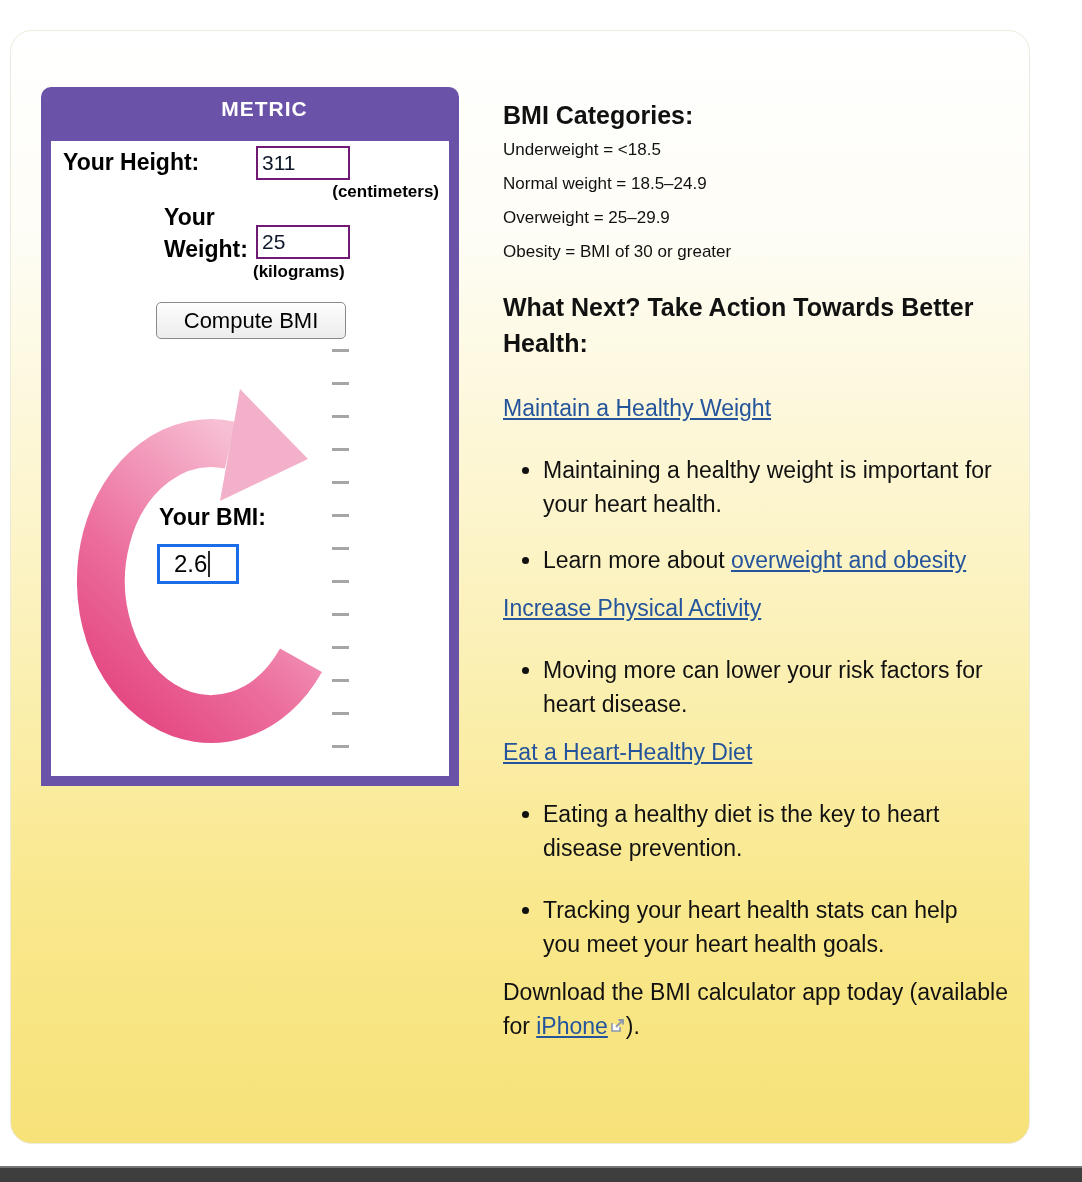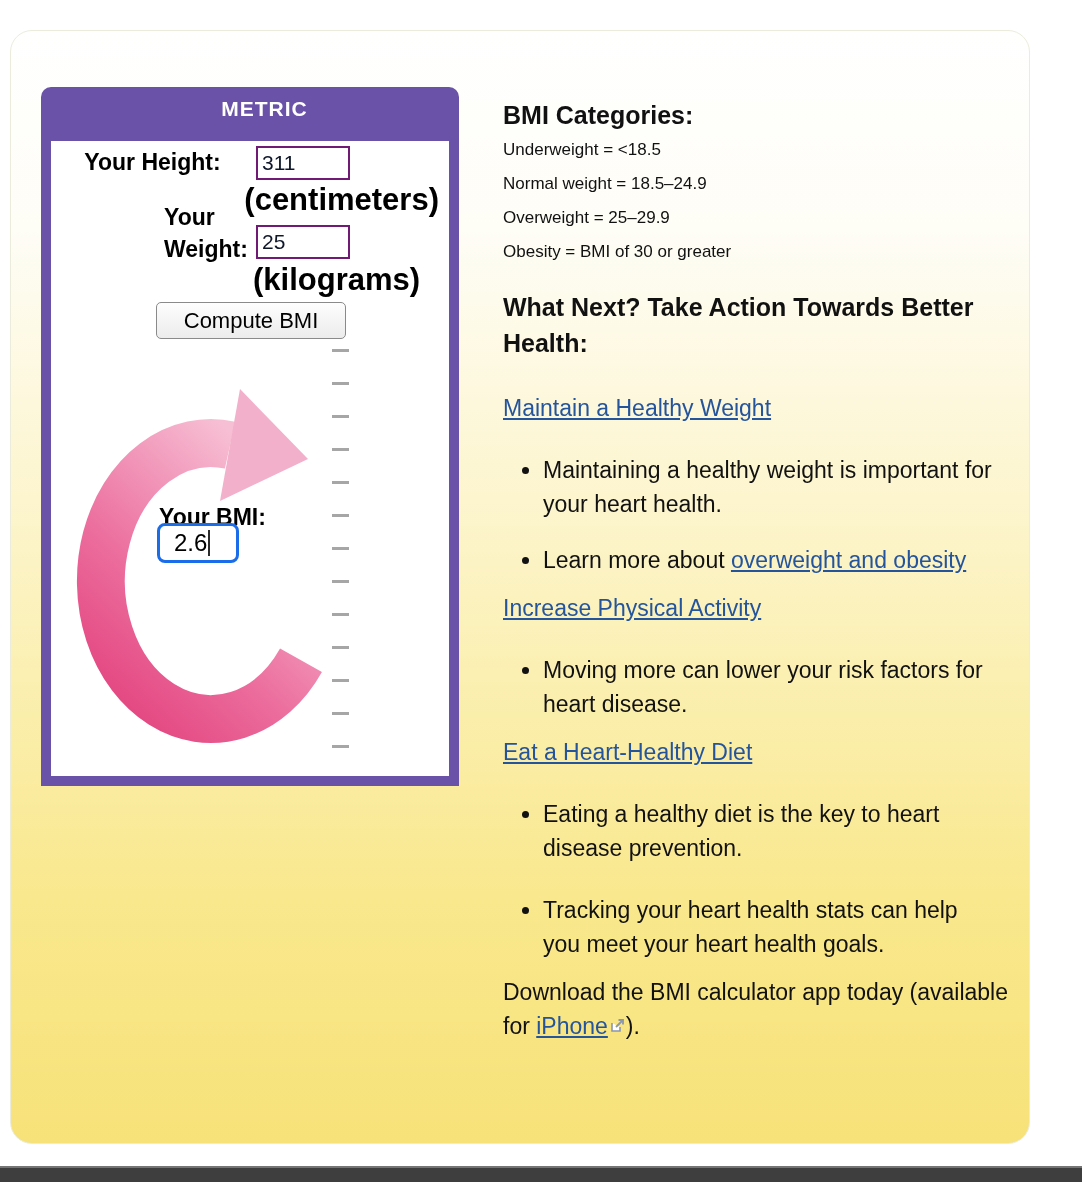--- a/index.html
+++ b/index.html
@@ -29,47 +29,47 @@
   .tab-standard{
     width:209px;background:#cbb8e7;color:#2b2b2b;
     border:1px solid #b3a0d6;border-bottom:none;
   }
   .tab-metric{flex:1;background:#6a52a8;color:#ffffff;padding-left:29px;}
   .calc-box{
     position:relative;height:635px;background:#ffffff;
     border:10px solid #6a52a8;
   }
   .lbl{position:absolute;font-weight:bold;font-size:23px;color:#000;}
-  .height-lbl{left:0;top:8px;width:203px;text-align:center;}
+  .height-lbl{left:0;top:8px;width:203px;text-align:left;padding-left:12px;}
   .weight-lbl{left:113px;top:60px;width:92px;text-align:left;line-height:32px;}
   .inp{
     position:absolute;width:82px;height:28px;border:2px solid #701a75;
     font-size:21px;font-family:"Liberation Sans",sans-serif;padding:1px 4px;background:#fff;color:#0f172a;
   }
   .height-inp{left:205px;top:5px;}
   .weight-inp{left:205px;top:84px;}
-  .unit{position:absolute;font-weight:bold;font-size:31px;color:#000;}
+  .unit{position:absolute;font-weight:bold;font-size:17px;color:#000;}
   .unit-cm{left:0;top:41px;width:388px;text-align:right;}
   .unit-kg{left:202px;top:121px;}
   .compute-btn{
     position:absolute;left:105px;top:161px;width:190px;height:37px;
     font-size:22px;font-family:"Liberation Sans",sans-serif;color:#000;
     background:linear-gradient(180deg,#fdfdfd,#ececec);
     border:1px solid #8a8a8a;border-radius:5px;cursor:pointer;
   }
   .arrow-svg{position:absolute;left:12px;top:215px;}
   .ruler{
     position:absolute;left:281px;top:208px;
     display:flex;flex-direction:column;gap:30px;
   }
   .tick{width:17px;height:3px;background:#a6a6a6;}
   .bmi-lbl{position:absolute;left:108px;top:363px;font-weight:bold;font-size:23px;color:#000;}
   .bmi-inp{
-    position:absolute;left:106px;top:382px;width:62px;height:30px;
-    border:3px solid #1b6ce8;border-radius:8px;background:#fff;
+    position:absolute;left:106px;top:403px;width:62px;height:30px;
+    border:3px solid #1b6ce8;border-radius:0;background:#fff;
     display:flex;align-items:center;padding:2px 0 2px 14px;
     font-size:24px;color:#000;
   }
   .caret{display:inline-block;width:2px;height:26px;background:#2b2b2b;margin-left:1px;}
 
   
   .content{position:absolute;left:492px;top:34px;width:512px;margin-top:32px;}
   .h-title{font-size:25px;font-weight:bold;line-height:36px;margin:0;}
   .cat-line{font-size:17px;line-height:34px;}
   .h-next{margin:20px 0 30px;max-width:480px;}

